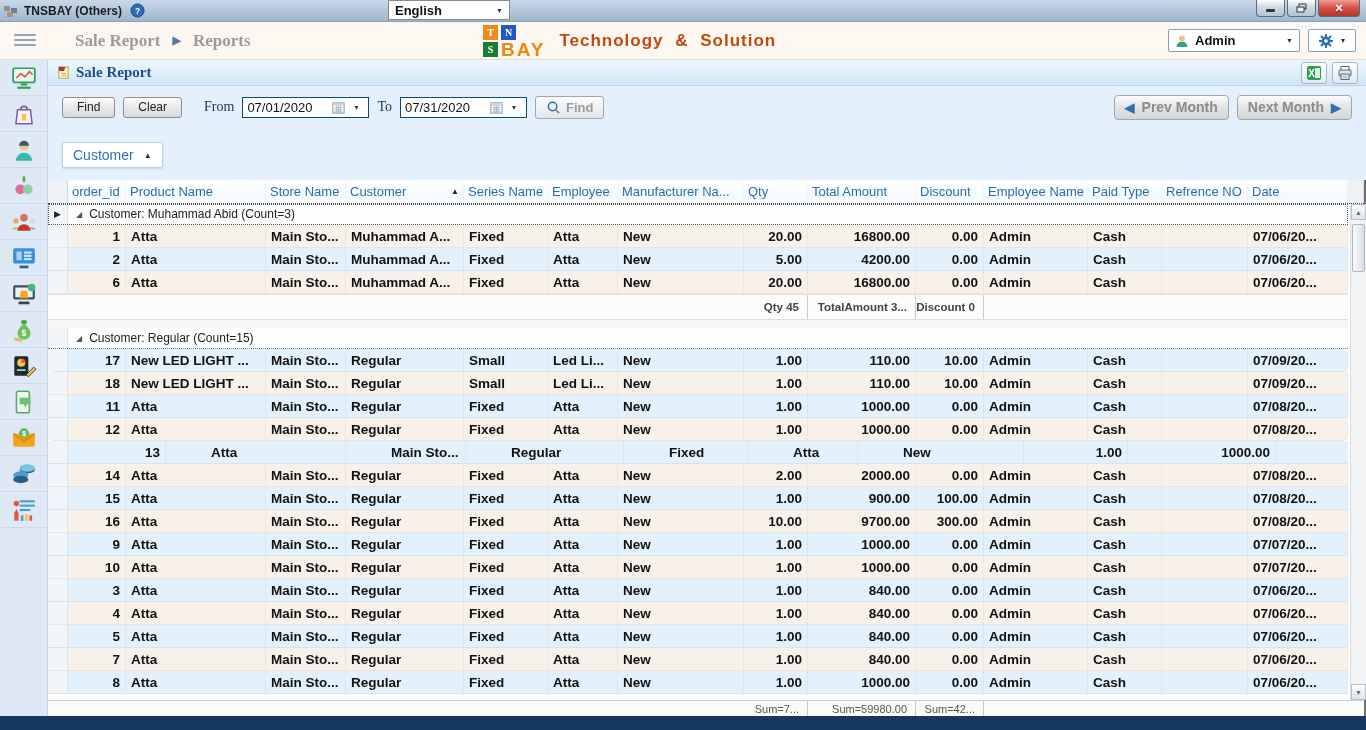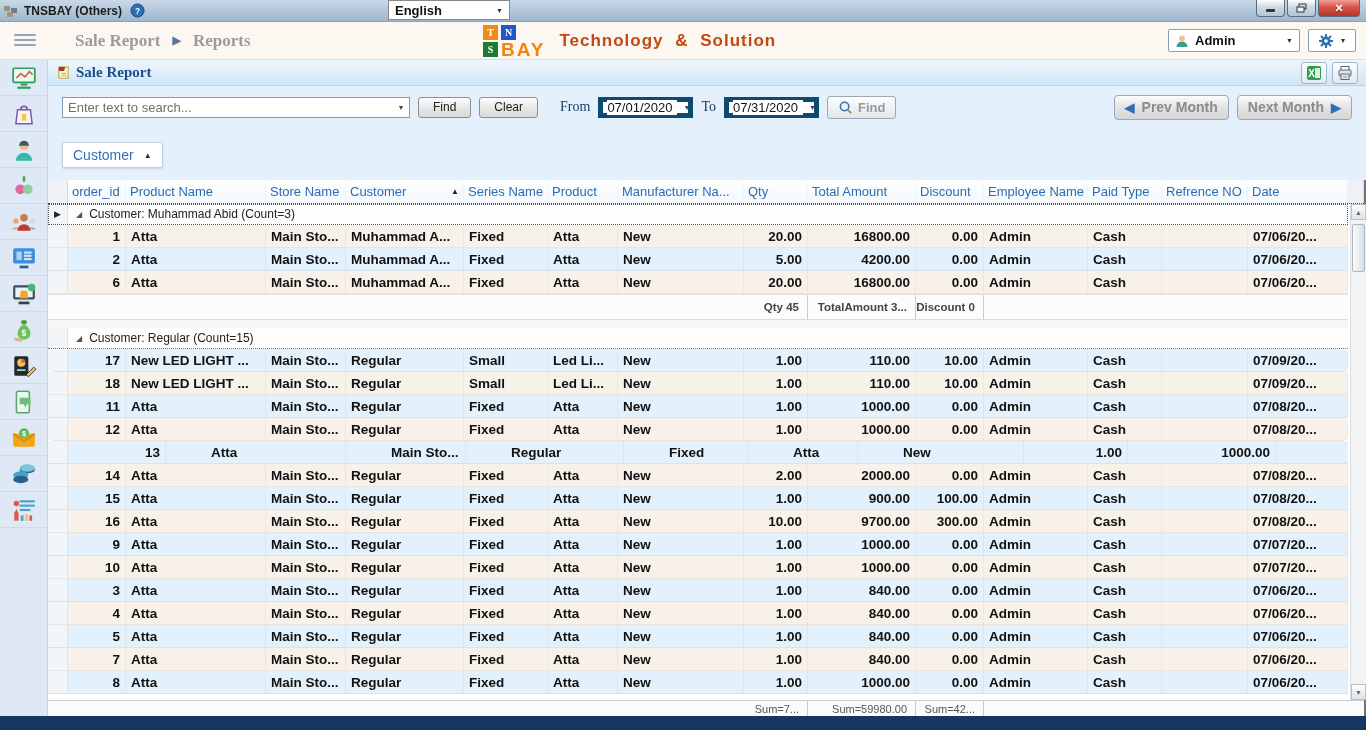--- a/index.html
+++ b/index.html
@@ -57,21 +57,21 @@
 
   
   .filter-bar { height:42px; display:flex; align-items:center; padding:0 14px; gap:8px; flex:0 0 42px; }
   .search-combo { width:348px; height:21px; background:#fff; border:1px solid #7f9db9; display:flex; align-items:center; }
   .search-combo input { flex:1; border:none; outline:none; font-size:13px; padding:0 5px; color:#333; font-family:"Liberation Sans", sans-serif; }
   .search-combo input::placeholder { color:#6f6f6f; }
   .combo-arrow { width:16px; text-align:center; font-size:7px; color:#444; cursor:pointer; }
   .btn { height:21px; padding:0 14px; border:1px solid #8e8e8e; border-radius:3px; background:linear-gradient(#fefefe,#e9e9e9 48%,#d8d8d8); font-size:12px; color:#222; cursor:pointer; font-family:"Liberation Sans", sans-serif; }
   .lbl-serif { font-family:"Liberation Serif", serif; font-weight:normal; font-size:14px; color:#17365d; }
   .from-lbl { margin-left:14px; }
-  .date-box { width:95px; height:21px; background:#fff; border:5px solid #0c4a6e; display:flex; align-items:center; padding:0 4px; gap:3px;justify-content:space-between; }
+  .date-box { width:127px; height:21px; background:#fff; border:1px solid #0c4a6e; display:flex; align-items:center; padding:0 4px; gap:3px;justify-content:space-between; }
   .date-box input { flex:1; border:none; outline:none; font-size:13px; color:#111; width:70px; font-family:"Liberation Sans", sans-serif; }
   .find-range { height:23px; padding:0 10px; border:1px solid #9aa8b5; border-radius:3px; background:linear-gradient(#fdfdfd,#e2e6ea); display:flex; align-items:center; gap:5px; font-size:13px; font-weight:bold; color:#9a9a9a; cursor:pointer; }
   .fb-spacer { flex:1; }
   .month-btn { height:25px; padding:0 10px; border:1px solid #98a8b8; border-radius:4px; background:linear-gradient(#fcfcfc,#e3e3e3 50%,#d6d6d6); display:flex; align-items:center; gap:7px; font-size:14px; font-weight:bold; color:#8b8b8b; cursor:pointer; }
   .month-arrow { color:#2f6fb5; font-size:13px; }
 
   
   .chip-row { height:52px; display:flex; align-items:flex-end; padding:0 0 12px 14px; flex:0 0 52px; }
   .chip { height:26px; background:#fff; border:1px solid #c0d2e2; border-radius:2px; box-shadow:0 1px 2px rgba(0,0,0,0.12); display:flex; align-items:center; padding:0 10px; gap:10px; cursor:pointer; }
   .chip .cv { font-size:14px; color:#2f71b8; }
@@ -335,24 +335,20 @@
           <svg width="16" height="16" viewBox="0 0 16 16">
               <rect x="4" y="1.5" width="8" height="4" fill="#fff" stroke="#55677a"></rect>
               <rect x="2" y="5" width="12" height="6" rx="1" fill="#dde6ee" stroke="#55677a"></rect>
               <rect x="4" y="9" width="8" height="5.5" fill="#fff" stroke="#55677a"></rect>
               <path d="M5.5 11h5M5.5 12.8h5" stroke="#8aa0b4"></path>
             </svg>
         </div>
       </div>
 
       <div class="filter-bar">
-        <div class="search-combo">
-          <input placeholder="Enter text to search..." style="">
-          <span class="combo-arrow">▼</span>
-        </div>
         <button class="btn">Find</button>
         <button class="btn">Clear</button>
         <span class="lbl-serif from-lbl">From</span>
         <div class="date-box">
           <input value="07/01/2020" style="">
           <svg width="13" height="13" viewBox="0 0 14 14">
               <rect x="1" y="2" width="12" height="11" fill="#fff" stroke="#7a8a9a"></rect>
               <rect x="1" y="2" width="12" height="3" fill="#c8d6e4"></rect>
               <path d="M3 7h8M3 9h8M3 11h8M5 5v8M7 5v8M9 5v8" stroke="#9ab0c4" stroke-width="0.8"></path>
             </svg>
@@ -406,21 +402,21 @@
               <span>Store Name</span>
             </div>
             <div class="hcell">
               <span>Customer</span>
               <span class="sort">▲</span>
             </div>
             <div class="hcell">
               <span>Series Name</span>
             </div>
             <div class="hcell">
-              <span>Product</span>
+              <span>Employee</span>
             </div>
             <div class="hcell">
               <span>Manufacturer Na...</span>
             </div>
             <div class="hcell">
               <span>Qty</span>
             </div>
             <div class="hcell">
               <span>Total Amount</span>
             </div>

